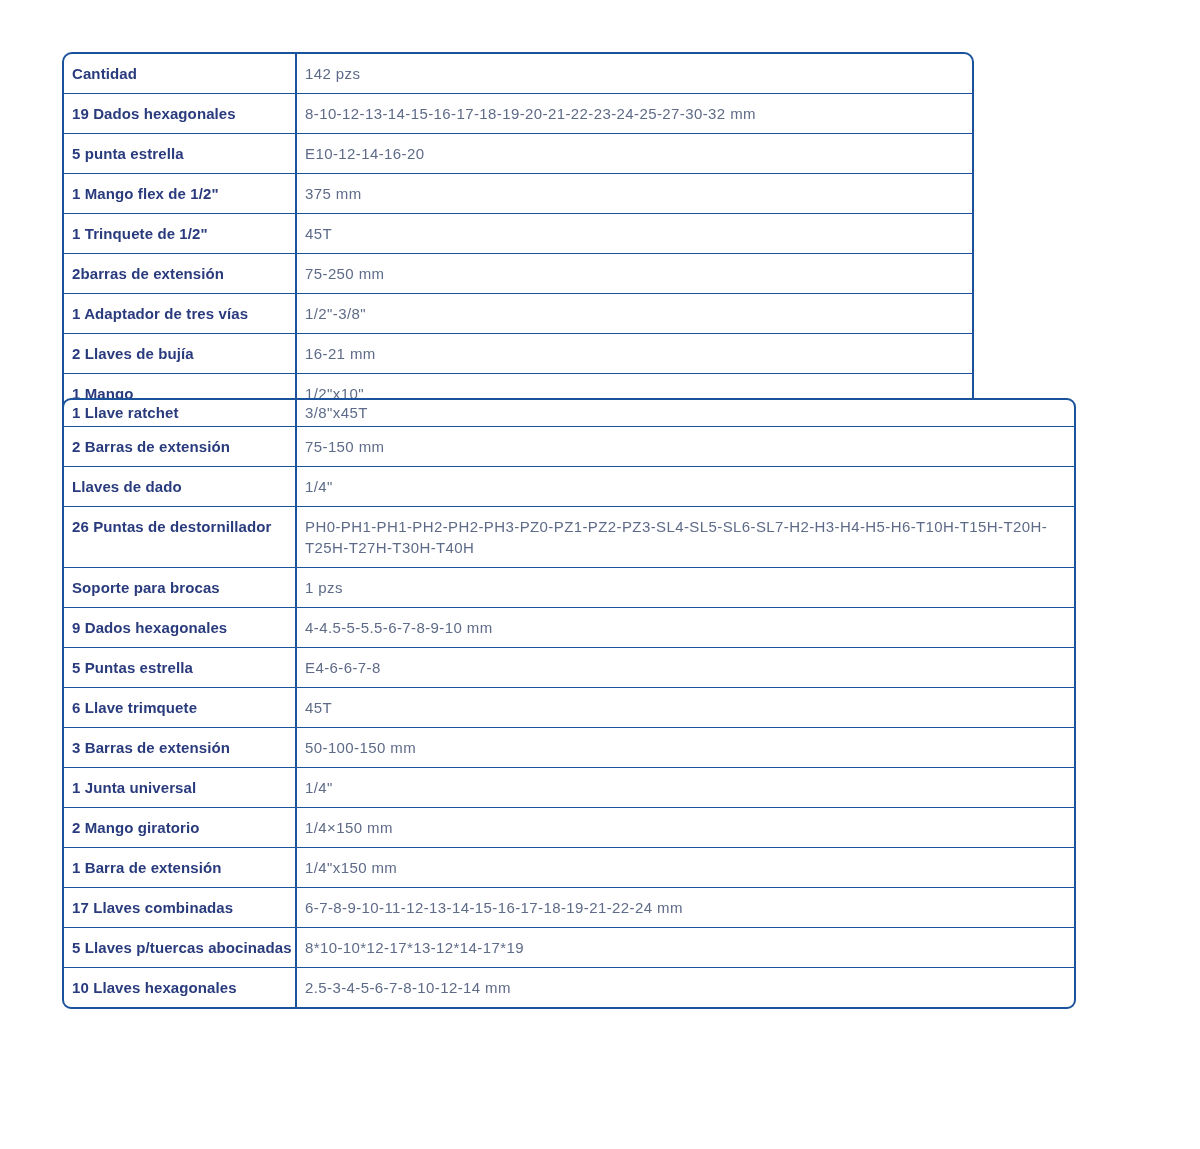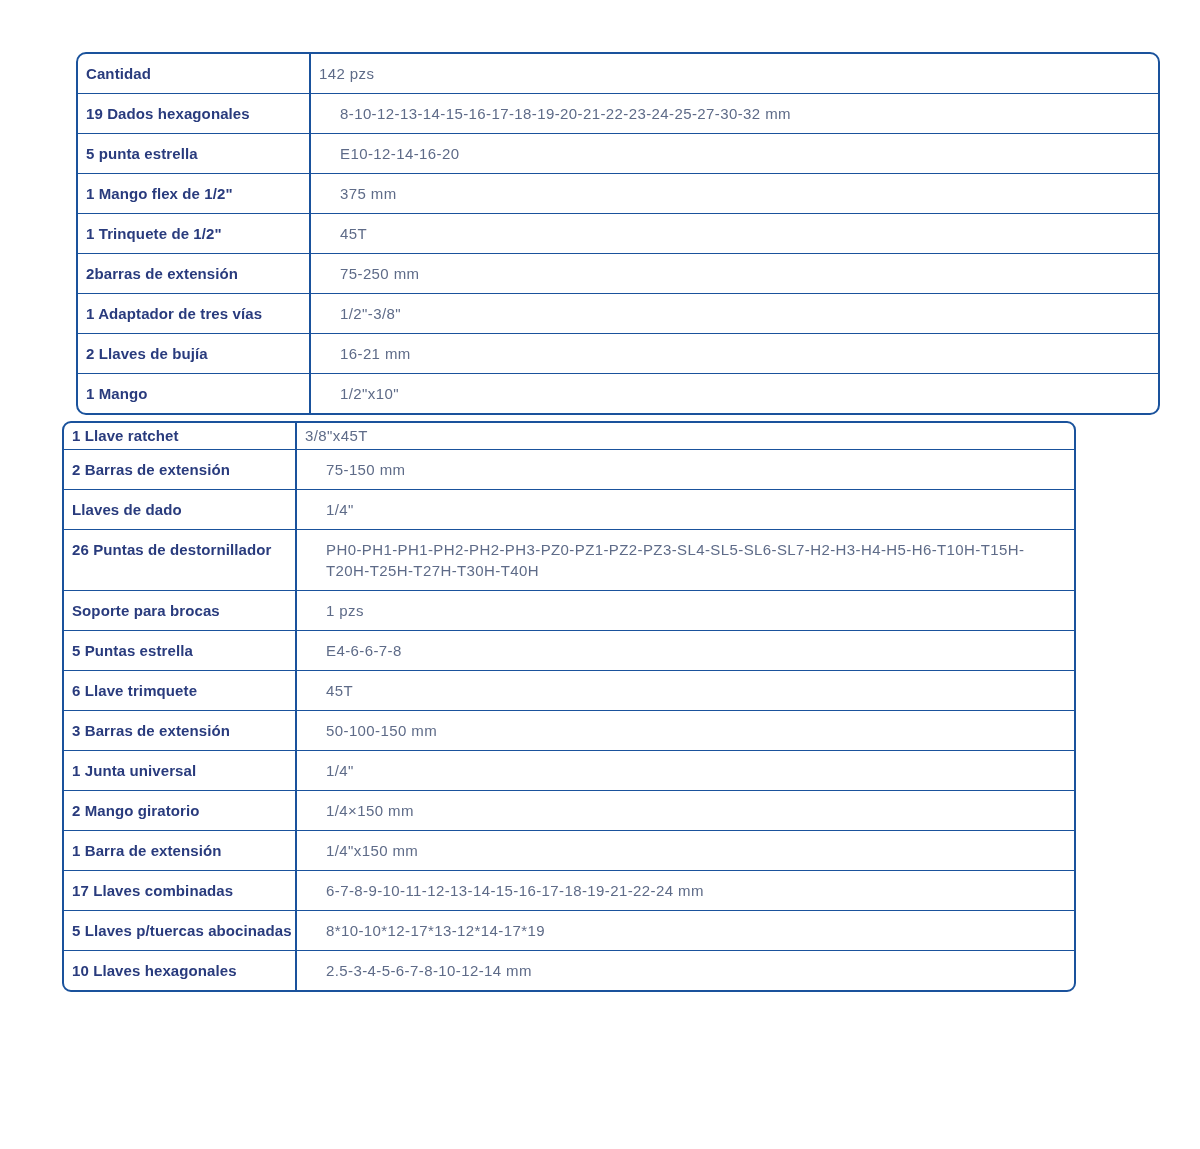--- a/index.html
+++ b/index.html
@@ -19,36 +19,34 @@
     position: absolute;
     background: #ffffff;
     border: 2px solid var(--border-color, #1a529c);
     border-radius: 10px;
     box-sizing: border-box;
     overflow: hidden;
   }
   #table1 {
     left: 62px;
     top: 52px;
-    width: 1084px;
-    margin-left: 14px;
+    width: 912px;
   }
   #table2 {
     left: 62px;
-    top: 421px;
+    top: 398px;
     width: 1014px;
     border-radius: 9px;
   }
   .row {
     display: flex;
     align-items: stretch;
   }
   .row + .row {
     border-top: 1.5px solid var(--border-color, #1a529c);
-    gap: 21px;
   }
   .cell {
     box-sizing: border-box;
     font-size: 15px;
     line-height: 21px;
     padding: 9px 8px;
   }
   .label-cell {
     flex: 0 0 233px;
     width: 233px;
@@ -126,20 +124,24 @@
       </div>
       <div class="row">
         <div class="cell label-cell">26 Puntas de destornillador</div>
         <div class="cell value-cell">PH0-PH1-PH1-PH2-PH2-PH3-PZ0-PZ1-PZ2-PZ3-SL4-SL5-SL6-SL7-H2-H3-H4-H5-H6-T10H-T15H-T20H-T25H-T27H-T30H-T40H</div>
       </div>
       <div class="row">
         <div class="cell label-cell">Soporte para brocas</div>
         <div class="cell value-cell">1 pzs</div>
       </div>
       <div class="row">
+        <div class="cell label-cell">9 Dados hexagonales</div>
+        <div class="cell value-cell">4-4.5-5-5.5-6-7-8-9-10 mm</div>
+      </div>
+      <div class="row">
         <div class="cell label-cell">5 Puntas estrella</div>
         <div class="cell value-cell">E4-6-6-7-8</div>
       </div>
       <div class="row">
         <div class="cell label-cell">6 Llave trimquete</div>
         <div class="cell value-cell">45T</div>
       </div>
       <div class="row">
         <div class="cell label-cell">3 Barras de extensión</div>
         <div class="cell value-cell">50-100-150 mm</div>

